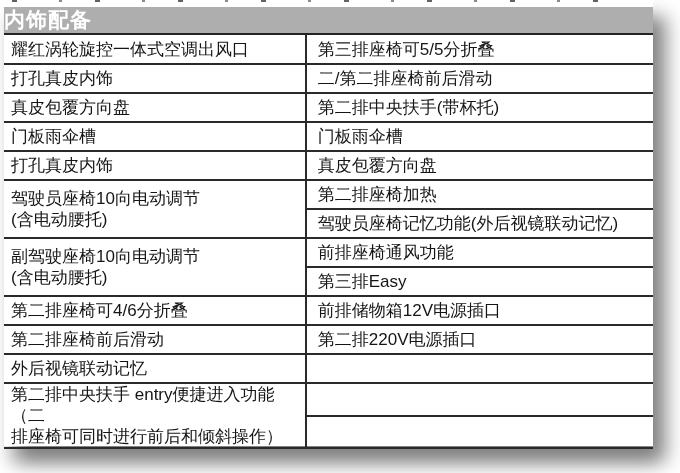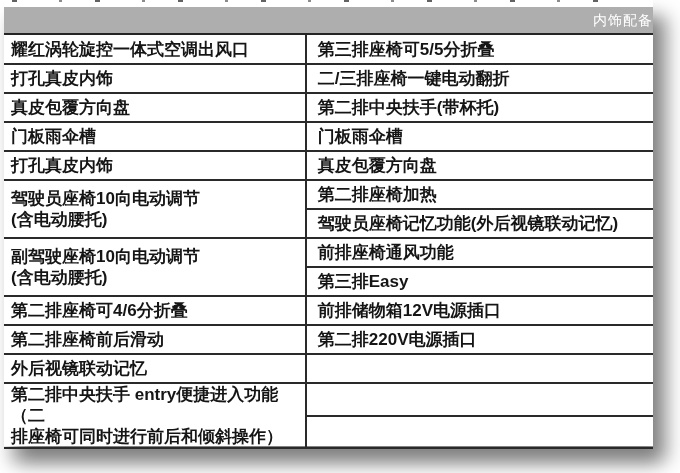--- a/index.html
+++ b/index.html
@@ -40,39 +40,39 @@
     left: 8px;
     right: 14px;
     height: 2px;
     background: repeating-linear-gradient(90deg,
       rgba(45,45,45,0.75) 0 5px, transparent 5px 47px,
       rgba(45,45,45,0.55) 47px 50px, transparent 50px 83px);
   }
   .table-header {
     height: 26px;
     line-height: 26px;
-    text-align: right;
-    font-size: 14px;
-    font-weight: normal;
+    text-align: left;
+    font-size: 21px;
+    font-weight: bold;
     letter-spacing: 1px;
     color: #ffffff;
     background: #aeaeae;
     border-bottom: 2px solid #242424;
   }
   table.spec {
     width: 100%;
     border-collapse: collapse;
     table-layout: fixed;
   }
   col.c-left  { width: 46.5%; }
   col.c-right { width: 53.5%; }
   tr.unit { height: 29px; }
   td {
     font-size: 17px;
-    font-weight: bold;
+    font-weight: normal;
     color: #151515;
     border-bottom: 2px solid #2a2a2a;
     vertical-align: middle;
     padding: 0 4px 0 7px;
     white-space: pre-line;
     line-height: 21px;
     overflow: hidden;
   }
   td.rcell {
     border-left: 2px solid #2a2a2a;
@@ -91,21 +91,21 @@
           <col class="c-left">
           <col class="c-right">
         </colgroup>
       <tbody>
         <tr class="unit">
           <td class="lcell">耀红涡轮旋控一体式空调出风口</td>
           <td class="rcell">第三排座椅可5/5分折叠</td>
         </tr>
         <tr class="unit">
           <td class="lcell">打孔真皮内饰</td>
-          <td class="rcell">二/三排座椅一键电动翻折</td>
+          <td class="rcell">二/第二排座椅前后滑动</td>
         </tr>
         <tr class="unit">
           <td class="lcell">真皮包覆方向盘</td>
           <td class="rcell">第二排中央扶手(带杯托)</td>
         </tr>
         <tr class="unit">
           <td class="lcell">门板雨伞槽</td>
           <td class="rcell">门板雨伞槽</td>
         </tr>
         <tr class="unit">

